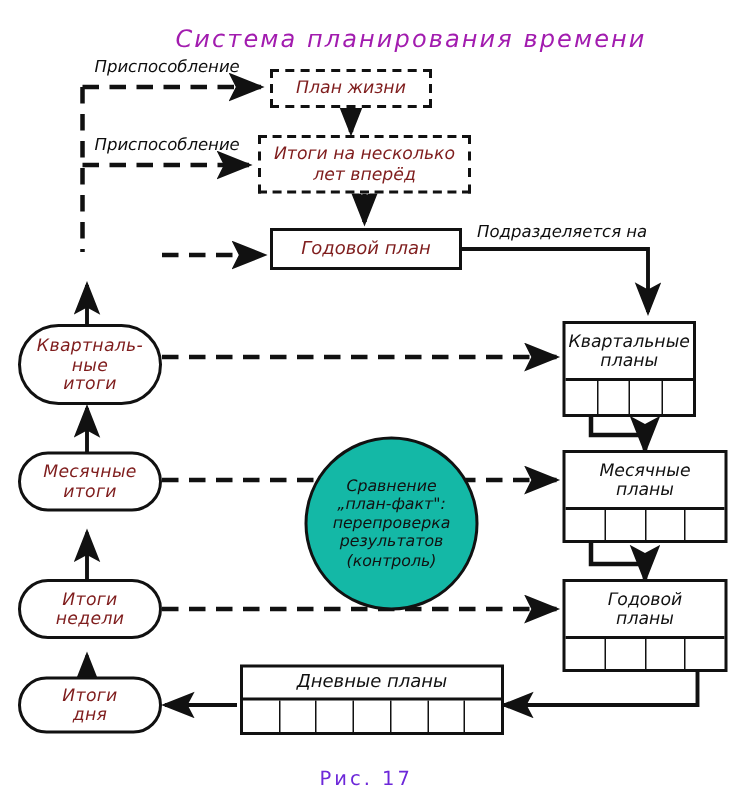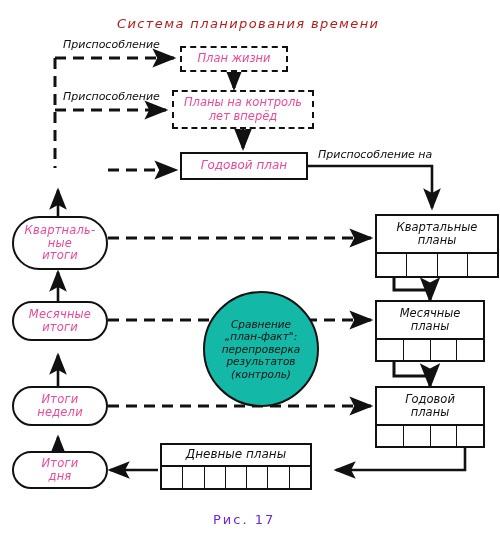--- a/index.html
+++ b/index.html
@@ -6,21 +6,21 @@
   body{
     width:500px;height:540px;position:relative;overflow:hidden;
     font-family:"DejaVu Sans","Liberation Sans",sans-serif;
     color:#111111;
   }
   #stage{position:absolute;left:0;top:0;width:500px;height:540px;}
   svg#wires{position:absolute;left:0;top:0;width:500px;height:540px;}
 
   .node{position:absolute;box-sizing:border-box;display:flex;
         align-items:center;justify-content:center;text-align:center;
-        color:#ec4899;background:#ffffff;}
+        color:#7f1d1d;background:#ffffff;}
 
   .oval{border:2px solid #111;border-radius:999px;}
   .oval .txt{font-style:italic;font-size:11.5px;line-height:1.12;letter-spacing:.2px;}
 
   .boxsolid{border:2px solid #111;}
   .boxsolid .txt{font-style:italic;font-size:12px;line-height:1.12;}
 
   .boxdash{border:2.5px dashed #111;}
   .boxdash .txt{font-style:italic;font-size:11.5px;line-height:1.15;}
 
@@ -33,22 +33,22 @@
   .planbox .cells .cell:last-child{border-right:none;}
 
   .circlenode{position:absolute;box-sizing:border-box;border:2px solid #111;
       border-radius:50%;background:#14b8a6;display:flex;align-items:center;
       justify-content:center;text-align:center;}
   .circlenode .txt{font-style:italic;font-size:10.5px;line-height:1.2;}
 
   .edgelabel{position:absolute;font-style:italic;font-size:11px;color:#0d0d0d;
       white-space:nowrap;}
 
-  .title{position:absolute;font-style:italic;font-size:13px;letter-spacing:1.4px;
-      white-space:nowrap;color:#b91c1c;}
+  .title{position:absolute;font-style:italic;font-size:16px;letter-spacing:1.4px;
+      white-space:nowrap;color:#a21caf;}
   .caption{position:absolute;font-size:13px;letter-spacing:2px;color:#6d28d9;
       white-space:nowrap;}
 </style>
 </head>
 <body>
 
 <div id="stage">
 
   <div class="title" style="left:117px;top:16px;">Система планирования времени</div>
 
@@ -89,28 +89,28 @@
       <path d="M394,362 L394,376 L430,376 L430,386" stroke-width="3" marker-end="url(#ahs)"></path>
 
       <path d="M465,448 L465,470 L336,470" stroke-width="2.6" marker-end="url(#ahs)"></path>
 
       <path d="M158,470 L110,470" stroke-width="2.6" marker-end="url(#ahs)"></path>
     </g>
   </svg>
 
   <div class="edgelabel" style="left:63px;top:38px;">Приспособление</div>
   <div class="edgelabel" style="left:63px;top:90px;">Приспособление</div>
-  <div class="edgelabel" style="left:318px;top:148px;">Приспособление на</div>
+  <div class="edgelabel" style="left:318px;top:148px;">Подразделяется на</div>
 
   <div class="node boxdash" style="left:180px;top:46px;width:108px;height:26px;">
     <span class="txt">План   жизни</span>
   </div>
 
   <div class="node boxdash" style="left:172px;top:90px;width:142px;height:39px;white-space:pre-line;">
-    <span class="txt">Планы на контроль
+    <span class="txt">Итоги на несколько
 лет вперёд</span>
   </div>
 
   <div class="node boxsolid" style="left:180px;top:152px;width:128px;height:28px;">
     <span class="txt">Годовой  план</span>
   </div>
 
 
   <div class="node oval" style="left:12px;top:216px;width:96px;height:54px;white-space:pre-line;">
     <span class="txt">Квартналь-
@@ -136,21 +136,21 @@
   <div class="circlenode" style="left:203px;top:291px;width:116px;height:116px;">
     <div class="txt">
       <div>Сравнение</div>
       <div>„план-факт":</div>
       <div>перепроверка</div>
       <div>результатов</div>
       <div>(контроль)</div>
     </div>
   </div>
 
-  <div class="planbox" style="left:375px;top:214px;width:124px;height:64px;">
+  <div class="planbox" style="left:375px;top:214px;width:89px;height:64px;">
     <div class="head" style="white-space:pre-line;">Квартальные
 планы</div>
     <div class="cells" style="height:24px;">
       <div class="cell"></div>
       <div class="cell"></div>
       <div class="cell"></div>
       <div class="cell"></div>
     </div>
   </div>
 
@@ -169,21 +169,21 @@
     <div class="head" style="white-space:pre-line;">Годовой
 планы</div>
     <div class="cells" style="height:22px;">
       <div class="cell"></div>
       <div class="cell"></div>
       <div class="cell"></div>
       <div class="cell"></div>
     </div>
   </div>
 
-  <div class="planbox" style="left:160px;top:443px;width:152px;height:47px;">
+  <div class="planbox" style="left:160px;top:443px;width:176px;height:47px;">
     <div class="head" style="height:22px;font-size:12px;">Дневные  планы</div>
     <div class="cells" style="height:23px;">
       <div class="cell"></div>
       <div class="cell"></div>
       <div class="cell"></div>
       <div class="cell"></div>
       <div class="cell"></div>
       <div class="cell"></div>
       <div class="cell"></div>
     </div>

